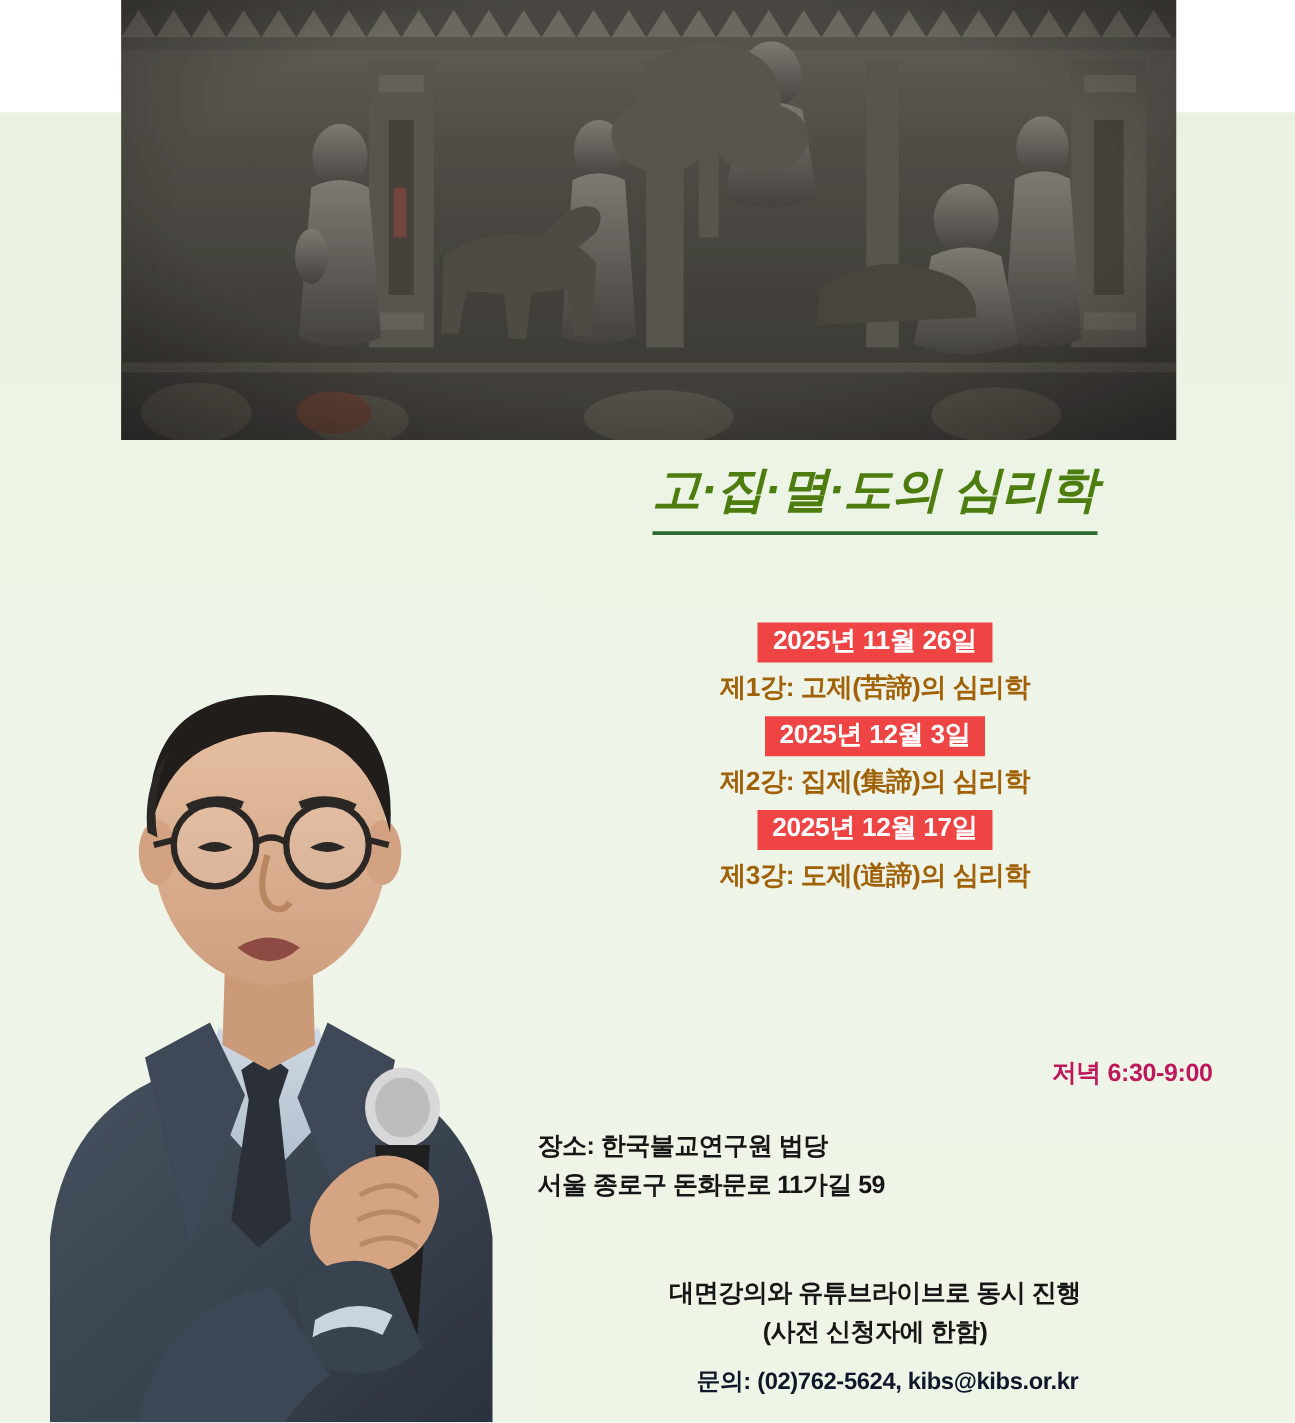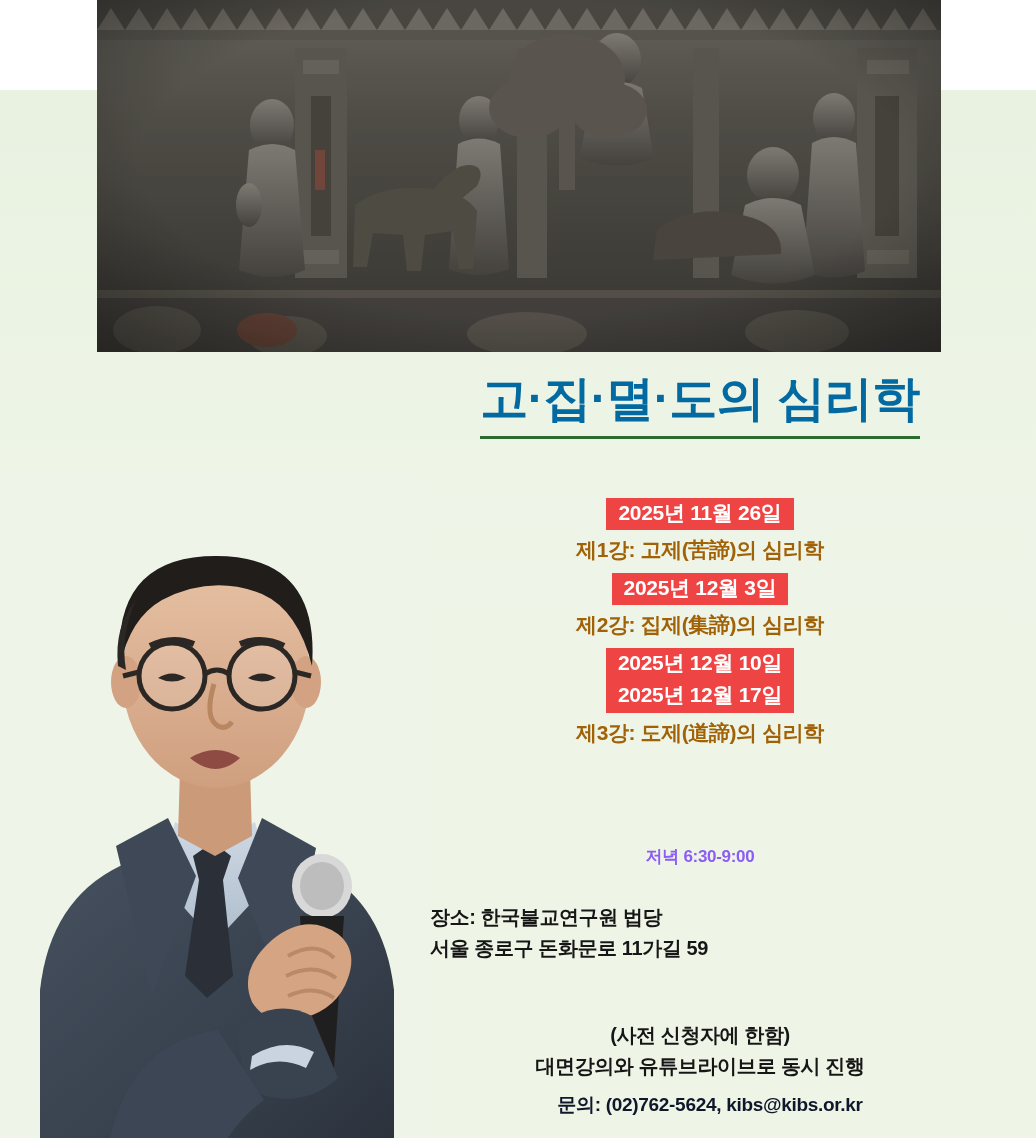--- a/index.html
+++ b/index.html
@@ -56,28 +56,29 @@
 
   
   .title-wrap {
     position: absolute;
     left: 420px;
     top: 370px;
     width: 560px;
     text-align: center;
   }
   .title {
-    font-size: 48px;
-    font-weight: bold;
-    color: #0369a1;
+    font-size: 39px;
+    font-weight: bold;
+    color: #4d7c0f;
     letter-spacing: -0.5px;
     display: inline-block;
     padding-bottom: 8px;
     border-bottom: 3px solid #2c6b2f;
     line-height: 1.2;
+    font-style: italic;
   }
 
   
   .schedule {
     position: absolute;
     left: 430px;
     top: 498px;
     width: 540px;
     text-align: center;
   }
@@ -97,24 +98,24 @@
     color: #a16207;
     margin: 6px 0 9px 0;
     letter-spacing: -0.4px;
   }
 
   .time-line {
     position: absolute;
     left: 430px;
     top: 845px;
     width: 540px;
-    text-align: center;
-    font-size: 17px;
-    font-weight: bold;
-    color: #8b5cf6;
+    text-align: right;
+    font-size: 20px;
+    font-weight: bold;
+    color: #be185d;
     letter-spacing: -0.3px;
   }
 
   .venue {
     position: absolute;
     left: 430px;
     top: 902px;
     width: 540px;
     text-align: left;
     font-size: 20px;
@@ -380,37 +381,36 @@
       <span class="date-badge">2025년 11월 26일</span>
       <div class="lecture">제1강: 고제(苦諦)의 심리학</div>
     </div>
 
     <div>
       <span class="date-badge">2025년 12월 3일</span>
       <div class="lecture">제2강: 집제(集諦)의 심리학</div>
     </div>
 
     <div>
-      <span class="date-badge">2025년 12월 10일</span>
     </div>
 
     <div>
       <span class="date-badge">2025년 12월 17일</span>
       <div class="lecture">제3강: 도제(道諦)의 심리학</div>
     </div>
 
   </div>
 
   <div class="time-line">저녁 6:30-9:00</div>
 
   <div class="venue">
     <div>장소: 한국불교연구원 법당</div>
     <div>서울 종로구 돈화문로 11가길 59</div>
   </div>
 
   <div class="notice">
+    <div>대면강의와 유튜브라이브로 동시 진행</div>
     <div>(사전 신청자에 한함)</div>
-    <div>대면강의와 유튜브라이브로 동시 진행</div>
   </div>
 
   <div class="contact">문의: (02)762-5624, kibs@kibs.or.kr</div>
 
 </div>
 
 </body></html>

